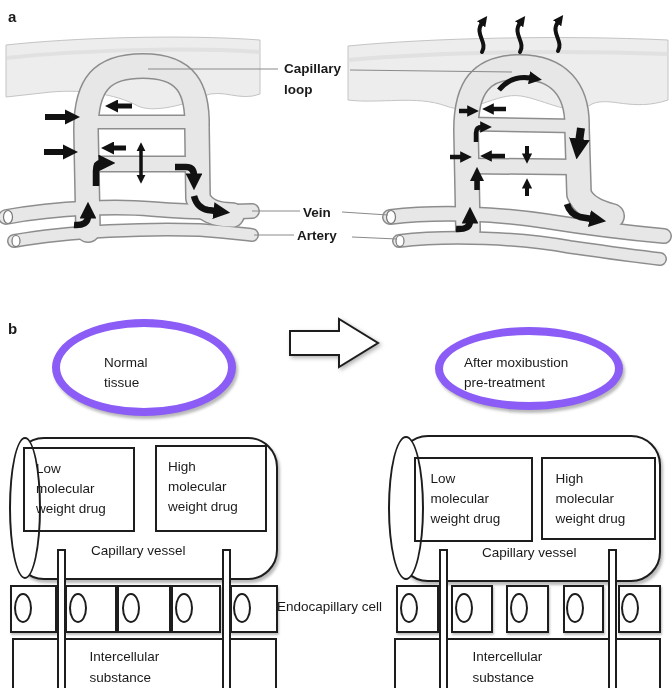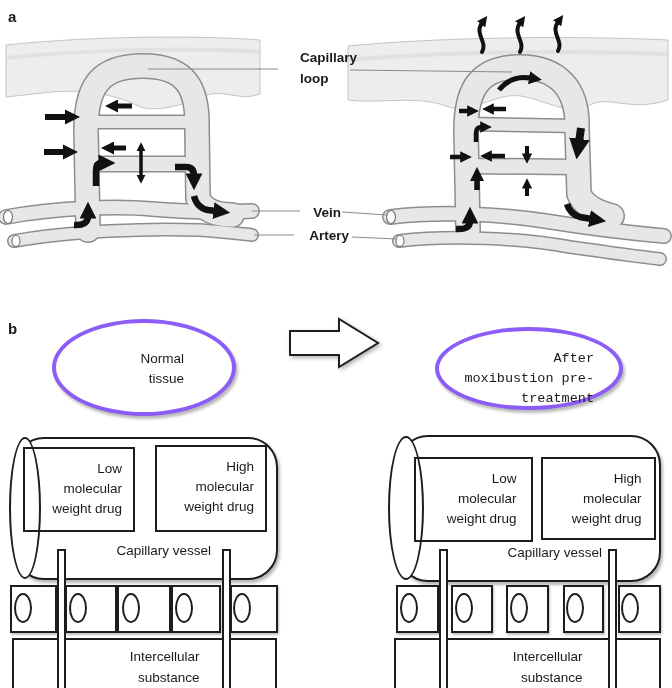--- a/index.html
+++ b/index.html
@@ -1,30 +1,30 @@
 <!DOCTYPE html>
 <html><head>
 <meta charset="utf-8">
 <style>
   html,body{margin:0;padding:0;background:#fff;}
   .fig{position:relative;width:672px;height:688px;background:#fff;overflow:hidden;
        font-family:"Liberation Sans",sans-serif;color:#1a1a1a;}
   .abs{position:absolute;}
   .txt{font-size:13.5px;line-height:20px;}
   .bold{font-weight:bold;}
-  .ctr{text-align:right;}
+  .ctr{text-align:left;}
   .marker{font-size:15px;font-weight:bold;}
   svg{display:block;}
   .panelA-svg{position:absolute;left:0;top:0;z-index:0;}
   .lbl{z-index:4;}
   .box{border:2px solid #1d1d1d;background:#fff;box-sizing:border-box;}
   .nofill{background:transparent;}
   .shadow{box-shadow:2px 3px 3px rgba(0,0,0,0.28);}
   .softshadow{box-shadow:1px 2px 2px rgba(0,0,0,0.25);}
-  .ellipse{border:4px solid #8b5cf6;border-radius:50%;background:#fff;box-sizing:border-box;}
+  .ellipse{border:8px solid #8b5cf6;border-radius:50%;background:#fff;box-sizing:border-box;}
   .cyl-body{border:2px solid #1d1d1d;border-radius:30px;background:#fff;box-sizing:border-box;z-index:1;}
   .cyl-cap{border:2px solid #1d1d1d;border-radius:50%;background:#fff;box-sizing:border-box;z-index:2;}
   .drugbox{z-index:3;padding-top:10px;}
   .cell{z-index:1;}
   .cell-ell{border:2px solid #1d1d1d;border-radius:50%;background:#fff;box-sizing:border-box;z-index:2;}
   .bar{border:2px solid #1d1d1d;background:#fff;box-sizing:border-box;z-index:6;}
   .blockarrow{z-index:3;filter:drop-shadow(2px 2px 2px rgba(0,0,0,0.3));}
 </style>
 </head>
 <body>
@@ -127,36 +127,36 @@
       <path d="M148,69 L278,69"></path>
       <path d="M350,70 L512,72"></path>
       <path d="M252,211 L300,211"></path>
       <path d="M342,212 L388,215"></path>
       <path d="M254,235 L294,235"></path>
       <path d="M352,237 L397,239"></path>
     </g>
   </svg>
 
   <div class="abs lbl marker" style="left:8px;top:8px;">a</div>
-  <div class="abs lbl txt bold" style="left:284px;top:47px;width:64px;line-height:21px;margin-left:16px;">Capillary loop</div>
+  <div class="abs lbl txt bold" style="left:284px;top:58px;width:64px;line-height:21px;">Capillary loop</div>
   <div class="abs lbl txt bold ctr" style="left:303px;top:203px;width:38px;">Vein</div>
   <div class="abs lbl txt bold ctr" style="left:297px;top:226px;width:52px;">Artery</div>
 
   <div class="abs lbl marker" style="left:8px;top:320px;">b</div>
 
   <div class="abs ellipse shadow" style="left:52px;top:319px;width:184px;height:97px;z-index:3;">
     <div class="txt ctr" style="margin:26px auto 0;width:80px;">Normal tissue</div>
   </div>
 
   <svg class="abs blockarrow" style="left:288px;top:314px;" width="94" height="58" viewBox="0 0 94 58">
     <polygon points="2,17 51,17 51,5 90,29 51,53 51,41 2,41" fill="#fff" stroke="#1d1d1d" stroke-width="2"></polygon>
   </svg>
 
   <div class="abs ellipse shadow" style="left:435px;top:327px;width:188px;height:83px;z-index:3;">
-    <div class="txt ctr" style="margin:18px auto 8px;width:130px;font-family:Liberation Mono, monospace;">After moxibustion pre-treatment</div>
+    <div class="txt ctr" style="margin:18px auto 8px;width:130px;">After moxibustion pre-treatment</div>
   </div>
 
   <div class="abs cyl-body shadow" style="left:14px;top:437px;width:264px;height:143px;"></div>
   <div class="abs cyl-cap" style="left:9px;top:437px;width:32px;height:142px;"></div>
   <div class="abs box nofill drugbox txt ctr" style="left:23px;top:447px;width:112px;height:85px;">
     <div style="margin:0 auto;width:86px;">Low molecular weight drug</div>
   </div>
   <div class="abs box nofill drugbox txt ctr" style="left:155px;top:445px;width:112px;height:87px;">
     <div style="margin:0 auto;width:86px;">High molecular weight drug</div>
   </div>
@@ -173,20 +173,21 @@
   <div class="abs cell-ell" style="left:175px;top:593px;width:18px;height:30px;"></div>
   <div class="abs cell-ell" style="left:233px;top:593px;width:18px;height:30px;"></div>
 
   <div class="abs box" style="left:12px;top:638px;width:265px;height:60px;">
     <div class="txt ctr" style="margin:6px auto 0;width:110px;line-height:21px;">Intercellular substance</div>
   </div>
 
   <div class="abs bar" style="left:57px;top:549px;width:9px;height:142px;"></div>
   <div class="abs bar" style="left:222px;top:549px;width:9px;height:142px;"></div>
 
+  <div class="abs lbl txt ctr" style="left:277px;top:596px;width:118px;line-height:21px;">Endocapillary cell</div>
 
   <div class="abs cyl-body shadow" style="left:398px;top:435px;width:263px;height:147px;"></div>
   <div class="abs cyl-cap" style="left:388px;top:436px;width:36px;height:144px;"></div>
   <div class="abs box nofill drugbox txt ctr" style="left:414px;top:457px;width:119px;height:85px;">
     <div style="margin:0 auto;width:86px;">Low molecular weight drug</div>
   </div>
   <div class="abs box nofill drugbox txt ctr" style="left:541px;top:457px;width:115px;height:83px;">
     <div style="margin:0 auto;width:86px;">High molecular weight drug</div>
   </div>
   <div class="abs lbl txt ctr" style="left:482px;top:543px;width:120px;z-index:3;">Capillary vessel</div>

